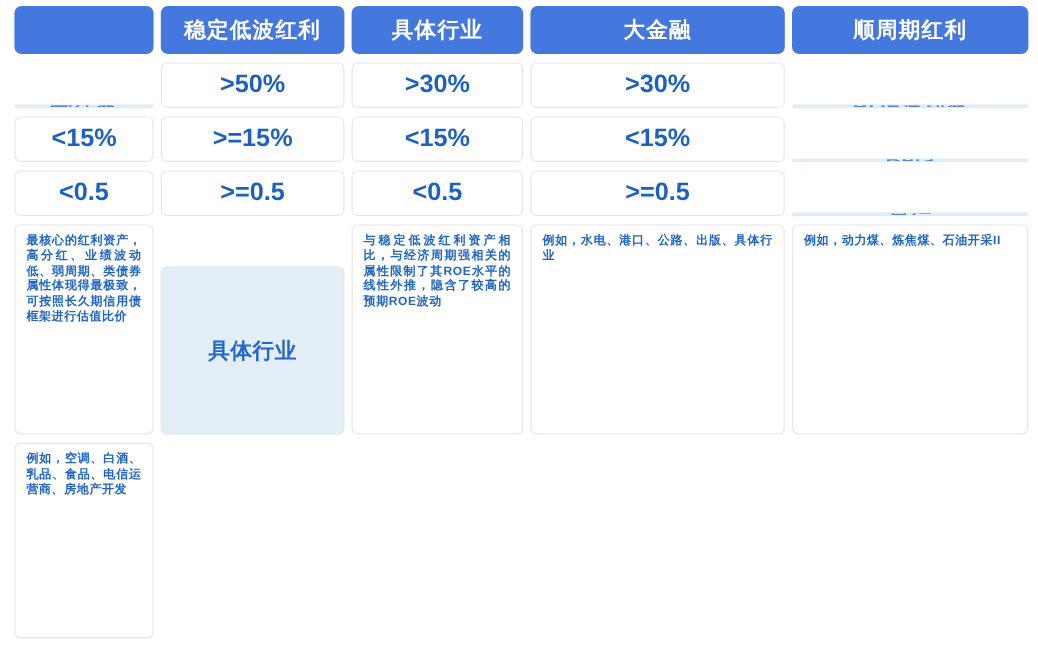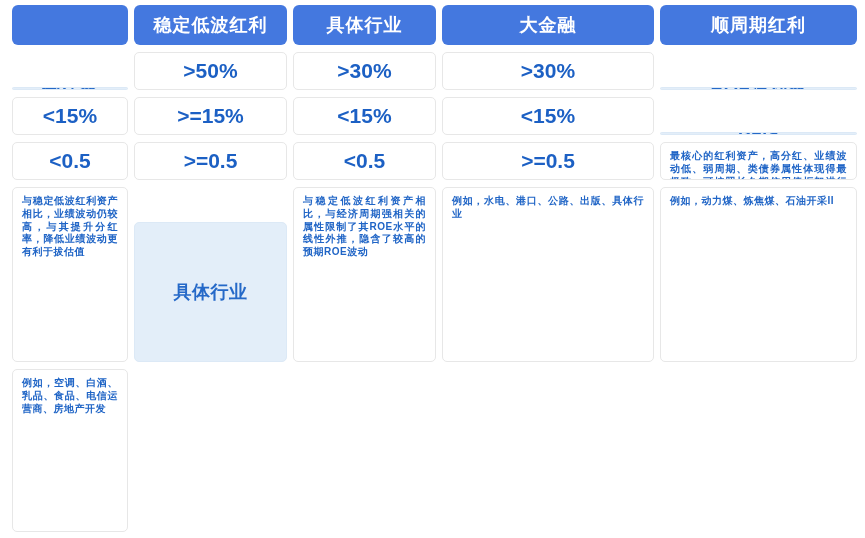--- a/index.html
+++ b/index.html
@@ -100,22 +100,22 @@
     <div class="cell val">&gt;=15%</div>
     <div class="cell val">&lt;15%</div>
     <div class="cell val">&lt;15%</div>
 
     <div class="cell lbl">Beta</div>
     <div class="cell val">&lt;0.5</div>
     <div class="cell val">&gt;=0.5</div>
     <div class="cell val">&lt;0.5</div>
     <div class="cell val">&gt;=0.5</div>
 
+    <div class="cell lbl">总结</div>
     <div class="cell txt">最核心的红利资产，高分红、业绩波动低、弱周期、类债券属性体现得最极致，可按照长久期信用债框架进行估值比价</div>
-    <div class="cell txt">与稳定低波红利资产相比，业绩波动仍较高，与其提升分红率，降低业绩波动更有利于拔估值</div>
     <div class="cell lbl">具体行业</div>
 
     <div class="cell txt">与稳定低波红利资产相比，与经济周期强相关的属性限制了其ROE水平的线性外推，隐含了较高的预期ROE波动</div>
     <div class="cell txt">例如，水电、港口、公路、出版、具体行业</div>
     <div class="cell txt">例如，动力煤、炼焦煤、石油开采II</div>
     <div class="cell txt">例如，空调、白酒、乳品、食品、电信运营商、房地产开发</div>
 
   </div>
 </div>
 

